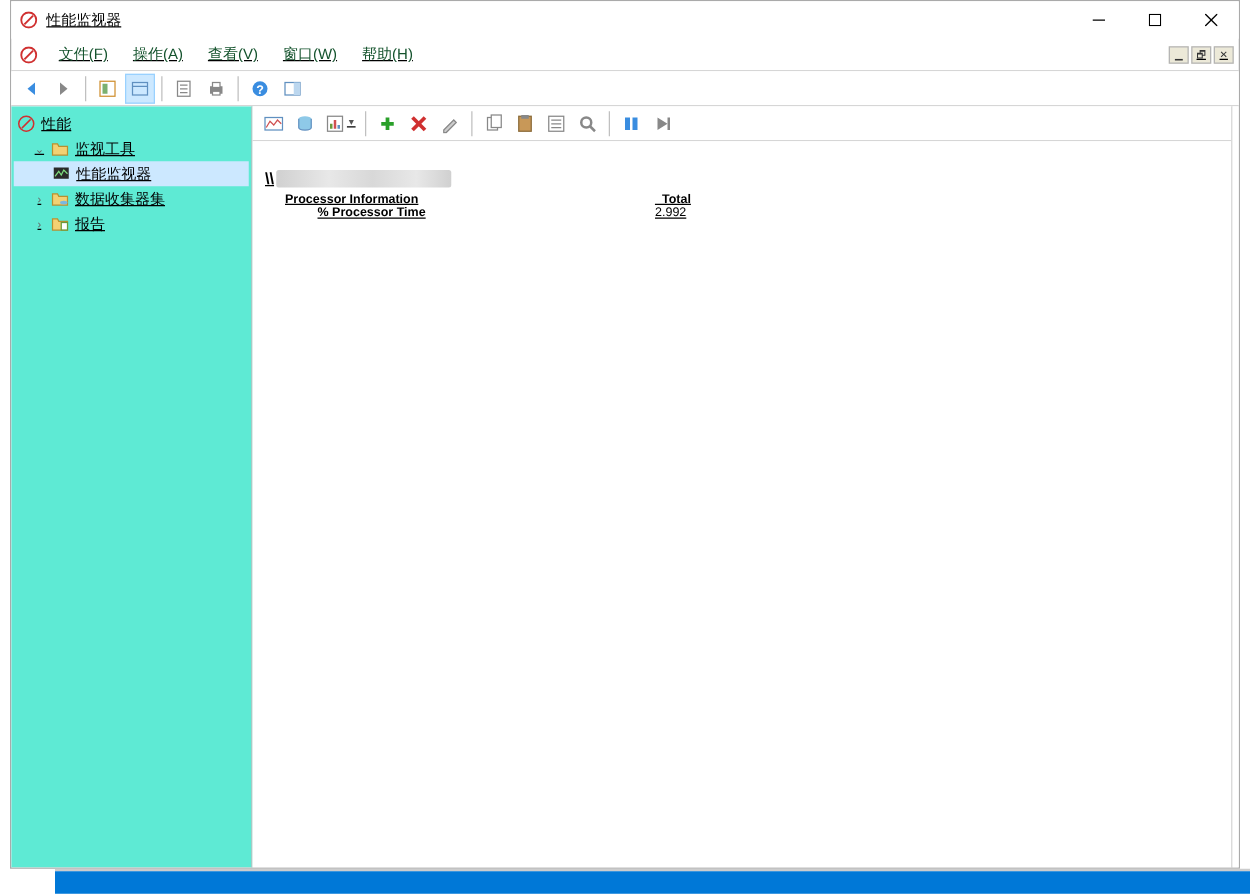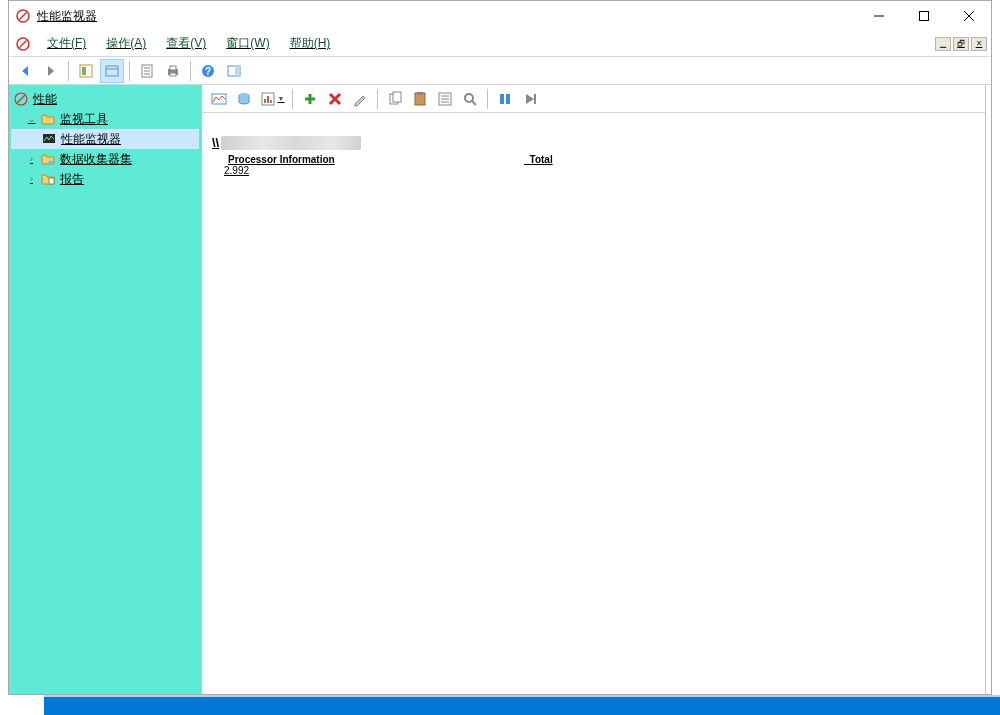--- a/index.html
+++ b/index.html
@@ -308,20 +308,21 @@
         <div class="report-host">
           <span>\\</span>
           <span class="blur-bar"></span>
         </div>
         <div class="report-table">
           <div class="report-row">
             <div class="report-label">Processor Information</div>
             <div class="report-col">_Total</div>
           </div>
           <div class="report-row data">
+            <div class="report-label">% Processor Time</div>
             <div class="report-col">2.992</div>
           </div>
         </div>
       </div>
 
     </div>
     <div class="right-edge"></div>
   </div>
 
 </div>

